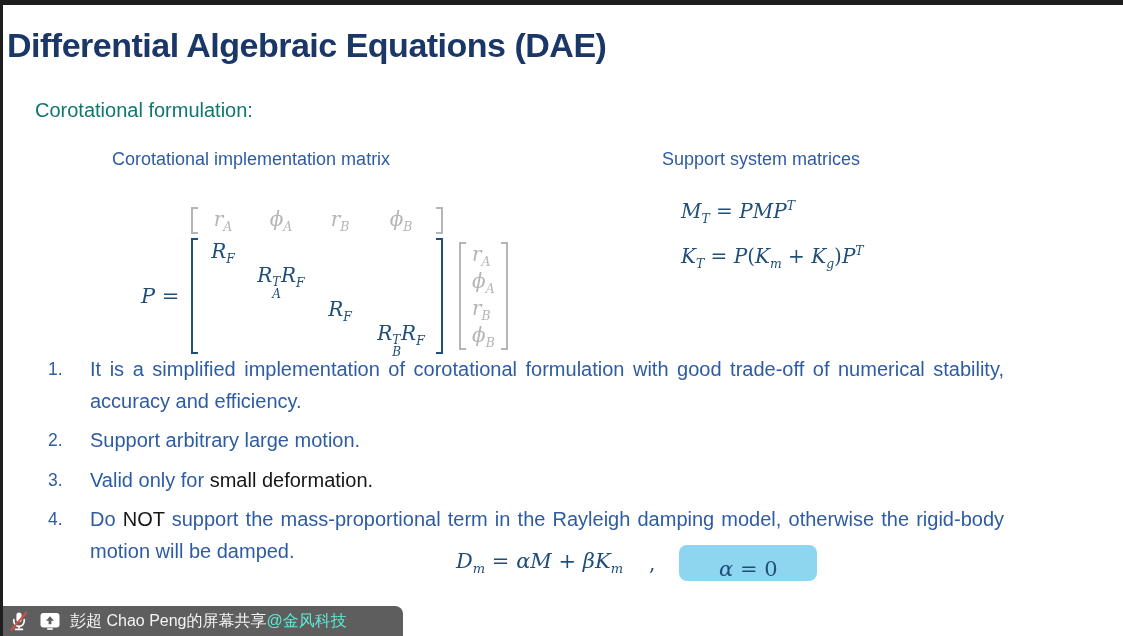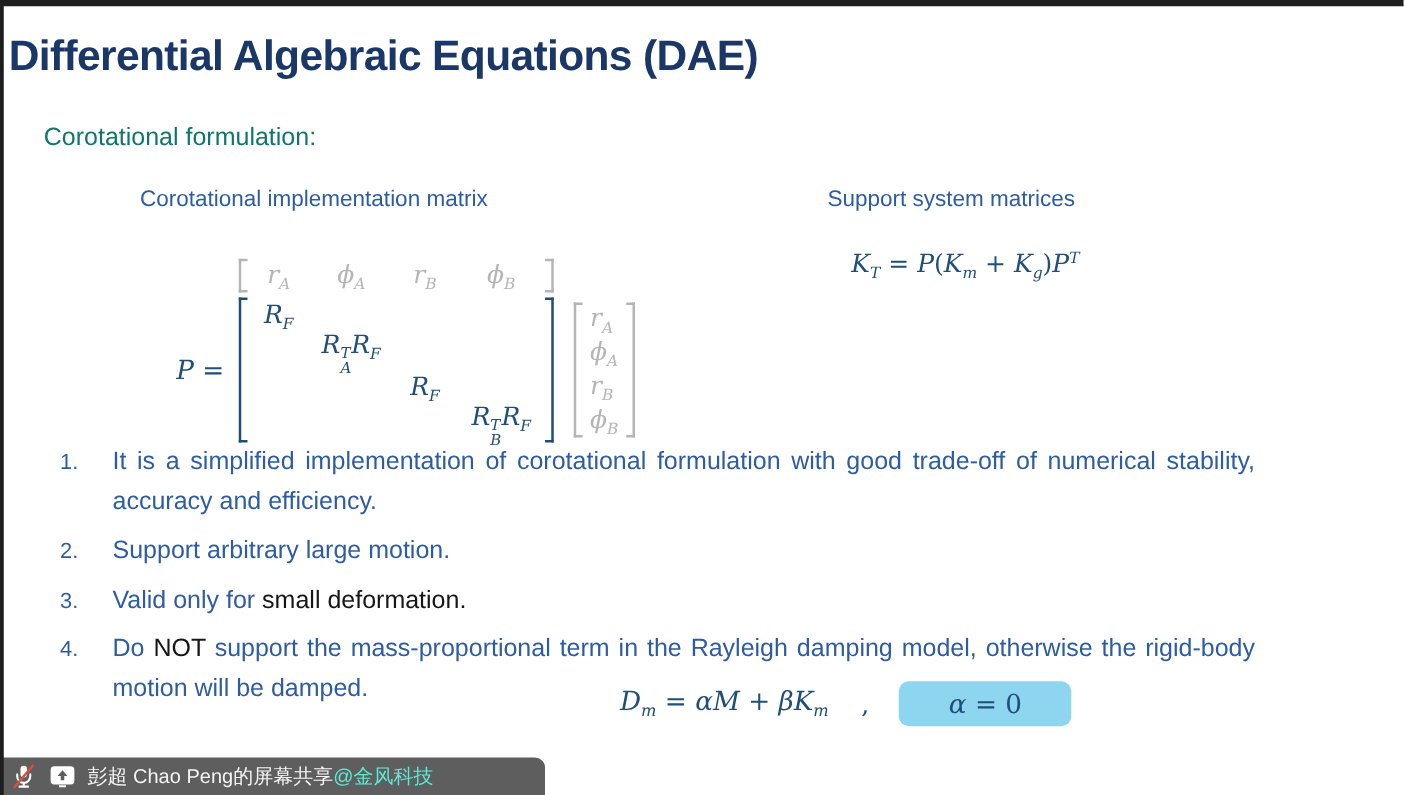--- a/index.html
+++ b/index.html
@@ -48,27 +48,27 @@
   .equations .eq { height:45px; }
 
   
   .list-item { position:absolute; left:0; width:1010px; }
   .list-item .num { position:absolute; left:48px; top:0; font-size:17.5px; color:#2e5ca3; line-height:31px; }
   .list-item .txt { margin-left:90px; width:914px; font-size:20px; line-height:31.5px;
                     color:#2e5ca3; text-align:justify; text-align-last:left; }
   .seg-dark { color:#161616; }
 
   
-  .bottom-formula { position:absolute; left:496px; top:545px; display:flex; align-items:center; }
+  .bottom-formula { position:absolute; left:456px; top:545px; display:flex; align-items:center; }
   .bottom-formula .comma { font-size:20px; margin-left:26px; }
   .alpha-box { margin-left:24px; width:138px; height:36px; border-radius:8px;
-               display:flex; align-items:center; justify-content:center; }
+               display:flex; align-items:flex-end; justify-content:center; }
 
   
-  .share-bar { position:absolute; left:0; top:606px; width:436px; height:30px;
+  .share-bar { position:absolute; left:0; top:606px; width:403px; height:30px;
                border-top-right-radius:8px; display:flex; align-items:center;
                padding-left:9px; z-index:30; }
   .share-bar .ic { flex:0 0 auto; display:inline-flex; align-items:center; justify-content:center; }
   .share-text { margin-left:9px; font-size:16px; color:#f4f4f4; white-space:nowrap; }
   .share-link { font-size:16px; text-decoration:none; white-space:nowrap; }
 </style>
 </head>
 <body>
 
 <div class="edge-top"></div>
@@ -116,20 +116,21 @@
         <span><span class="v">ϕ</span><sub>A</sub></span>
         <span><span class="v">r</span><sub>B</sub></span>
         <span><span class="v">ϕ</span><sub>B</sub></span>
       </div>
       <span class="bk r"></span>
     </div>
   </div>
 </div>
 
 <div class="equations">
+  <div class="eq math"><span class="v">M</span><sub>T</sub><span class="o"> = </span><span class="v">PMP</span><sup>T</sup></div>
   <div class="eq math"><span class="v">K</span><sub>T</sub><span class="o"> = </span><span class="v">P</span><span class="o">(</span><span class="v">K</span><sub>m</sub><span class="o"> + </span><span class="v">K</span><sub>g</sub><span class="o">)</span><span class="v">P</span><sup>T</sup></div>
 </div>
 
 <div class="list-item" style="top:354px">
   <span class="num">1.</span>
   <div class="txt"><span>It is a simplified implementation of corotational formulation with good trade-off of numerical stability, accuracy and efficiency.</span></div>
 </div>
 <div class="list-item" style="top:425px">
   <span class="num">2.</span>
   <div class="txt"><span>Support arbitrary large motion.</span></div>

